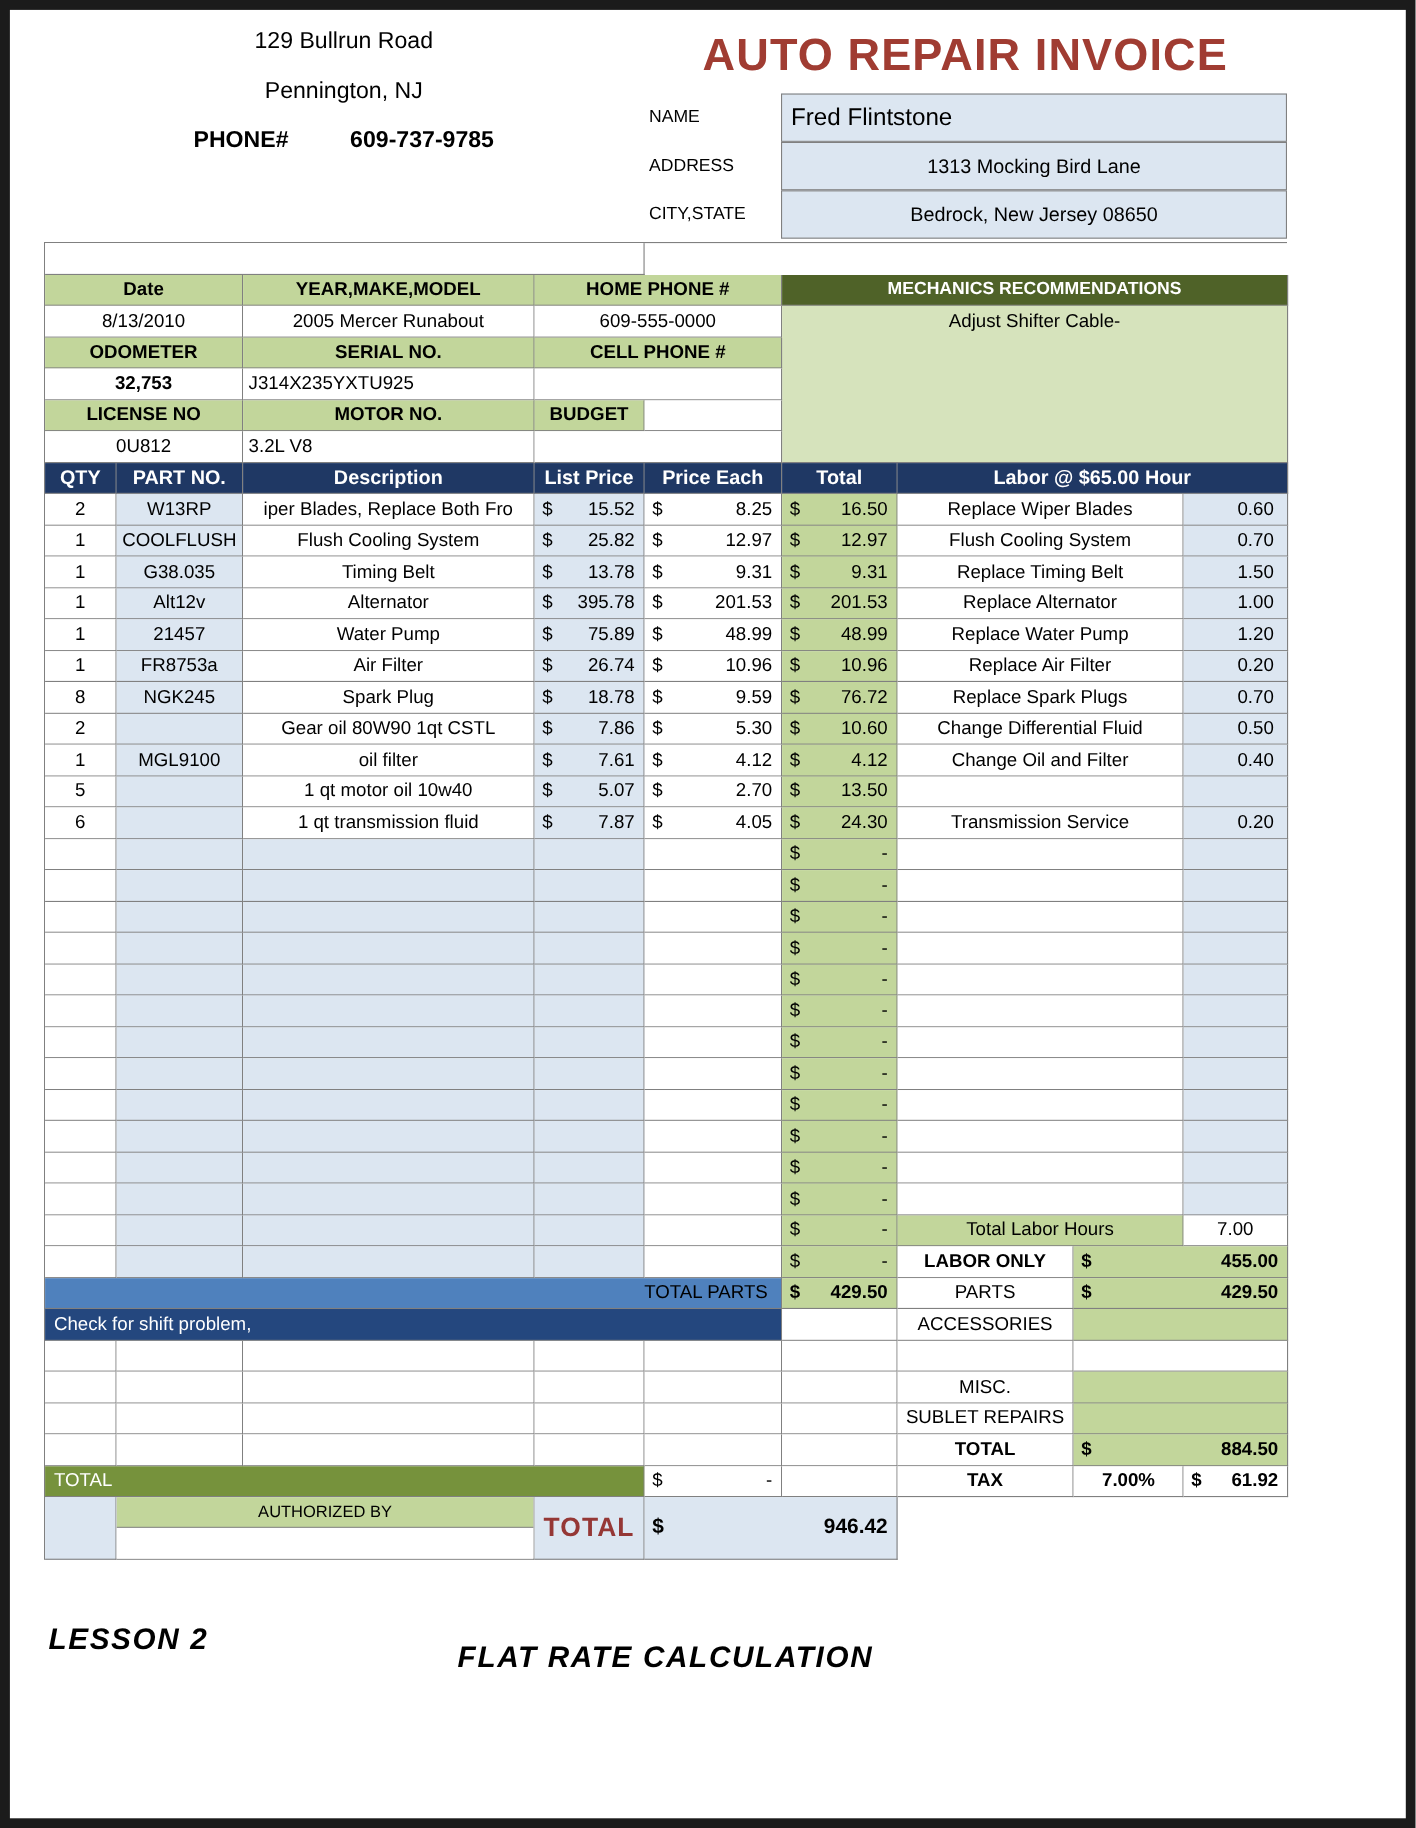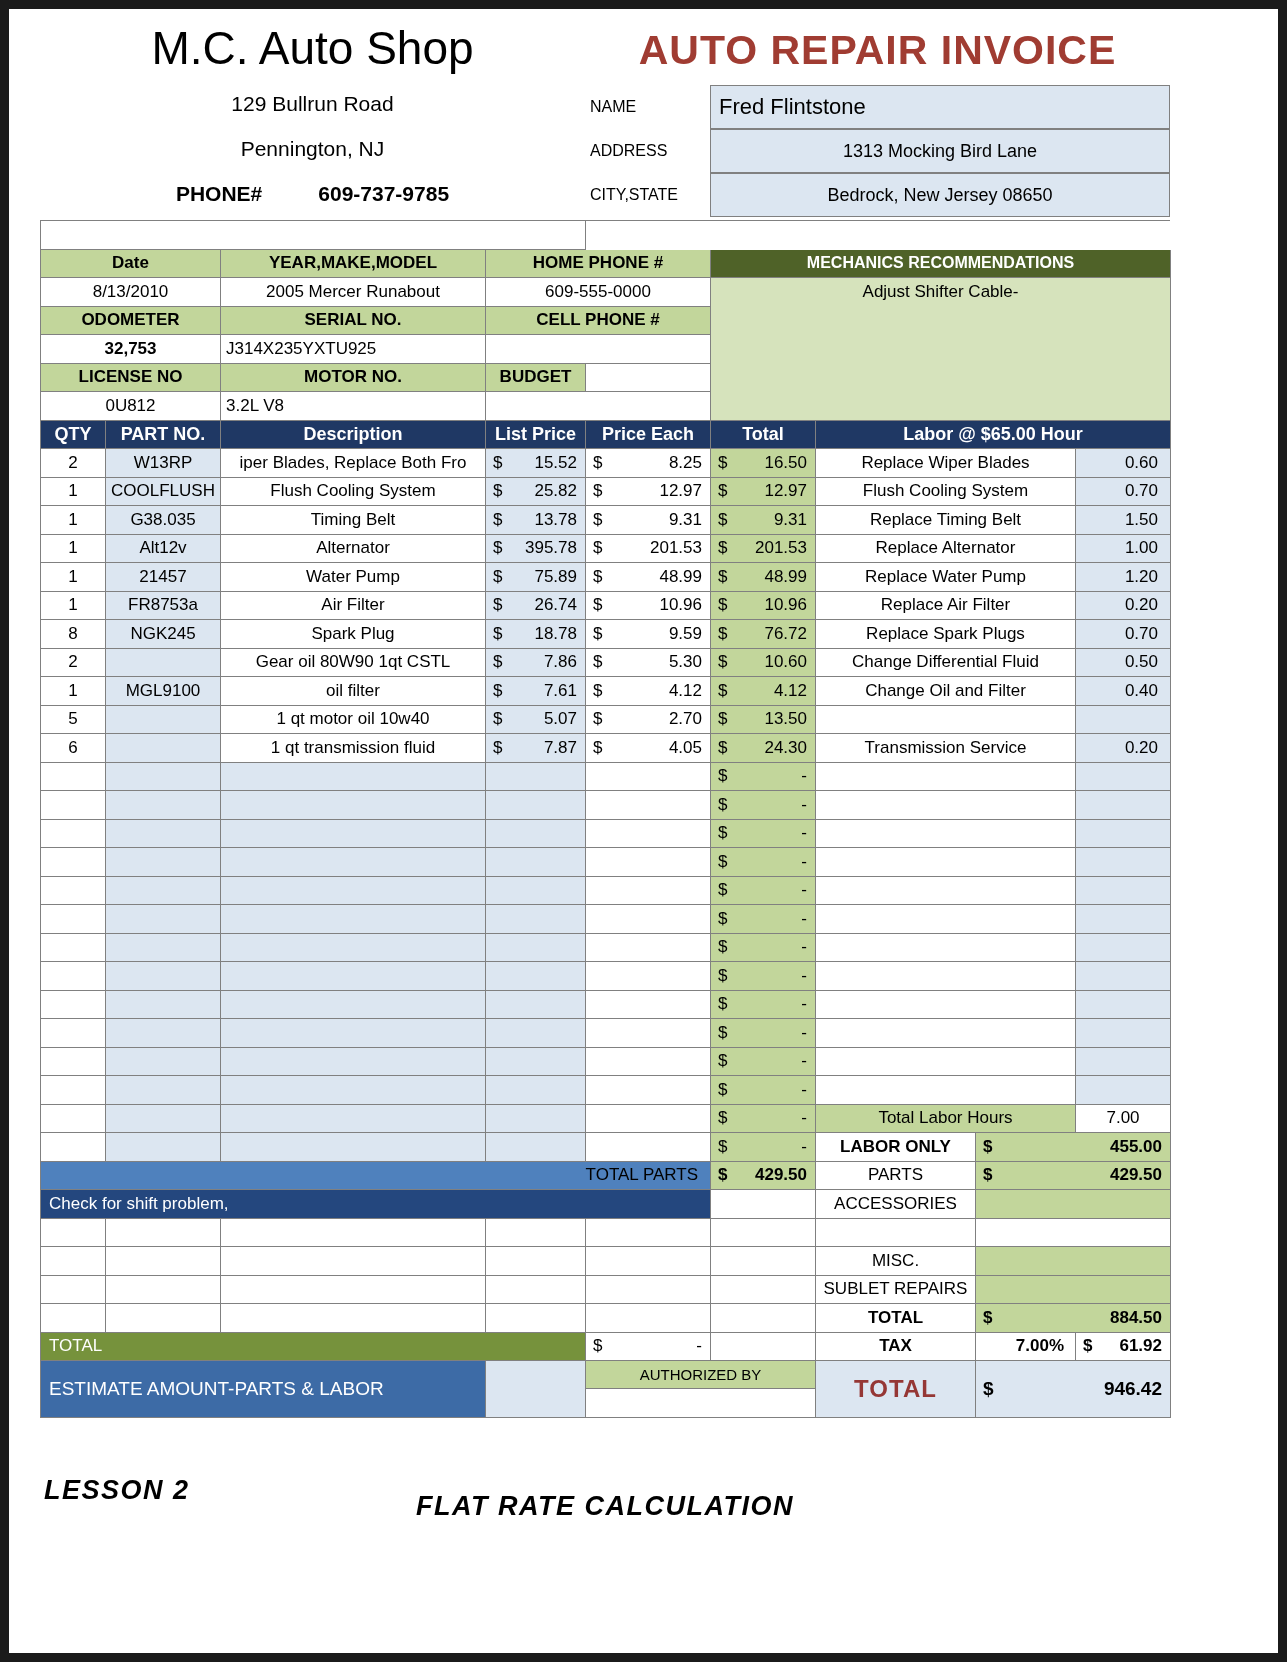--- a/index.html
+++ b/index.html
@@ -27,21 +27,21 @@
   .sheet{width:1130px;border-top:1px solid var(--grid);border-left:1px solid var(--grid)}
   .trow{display:grid;grid-template-columns:65px 115px 265px 100px 125px 105px 160px 100px 95px;height:28.5px}
   .trow.tall{height:57px}
   .cigrid{display:grid;grid-template-columns:180px 265px 100px 125px 460px;grid-auto-rows:28.5px}
   .cell{border-right:1px solid var(--grid);border-bottom:1px solid var(--grid);display:flex;align-items:center;justify-content:center;font-size:17px;white-space:nowrap;overflow:hidden;background:#fff}
   .w{background:#fff}.lb{background:var(--lblue)}.gn{background:var(--green)}.lgn{background:var(--lgreen)}
   .bold{font-weight:bold}
   .lft{justify-content:flex-start;padding-left:5px}
   .ltxt{justify-content:flex-start;padding-left:8px}
   .rtxt{justify-content:flex-end;padding-right:12px}
-  .rtx2{justify-content:flex-end;padding-right:11px}
+  .rtx2{justify-content:flex-end;padding-right:25px}
   .money{justify-content:space-between;padding:0 8px 0 7px}
   .sp2{grid-column:span 2}.sp3{grid-column:span 3}.sp4{grid-column:span 4}.sp5{grid-column:span 5}
   .bar-navy{background:var(--navy);color:#fff;font-weight:bold;font-size:18px}
   .bar-navy2{background:var(--navy2);color:#fff;font-size:17px}
   .bar-olivedk{background:var(--olivedk);color:#fff;font-size:16px;font-weight:bold}
   .bar-olive{background:var(--olive);color:#fff;font-size:17px}
   .bar-mblue{background:var(--mblue);color:#000000;font-size:17px}
   .bar-mblue2{background:var(--mblue2);color:#fff}
   .big{font-size:19px}
   .mech-body{grid-column:5;grid-row:2/7;align-items:flex-start;padding-top:4px}
@@ -56,21 +56,20 @@
   .flat{position:absolute;left:376px;top:16px}
 </style>
 </head>
 <body>
 
 <div class="page">
   <div class="content">
 
     <div class="top">
       <div class="shop">
-        <div class="shop-name">M.C. Auto Shop</div>
         <div class="shop-line">129 Bullrun Road</div>
         <div class="shop-line">Pennington, NJ</div>
         <div class="shop-phone">
           <span>PHONE#</span>
           <span>609-737-9785</span>
         </div>
       </div>
       <div class="inv">
         <div class="inv-title">AUTO REPAIR INVOICE</div>
         <div class="cust-grid">
@@ -736,21 +735,20 @@
         <div class="cell w"></div>
         <div class="cell w bold">TAX</div>
         <div class="cell w bold rtx2">7.00%</div>
         <div class="cell w money bold">
             <span>$</span>
             <span>61.92</span>
           </div>
       </div>
 
       <div class="trow tall">
-        <div class="cell bar-mblue2 sp3 ltxt big">ESTIMATE AMOUNT-PARTS &amp; LABOR</div>
         <div class="cell lb"></div>
         <div class="cell auth sp2">
           <div class="auth-top">AUTHORIZED BY</div>
           <div class="auth-bot"></div>
         </div>
         <div class="cell lb grand-label">TOTAL</div>
         <div class="cell lb money grand-val sp2">
             <span>$</span>
             <span>946.42</span>
           </div>

